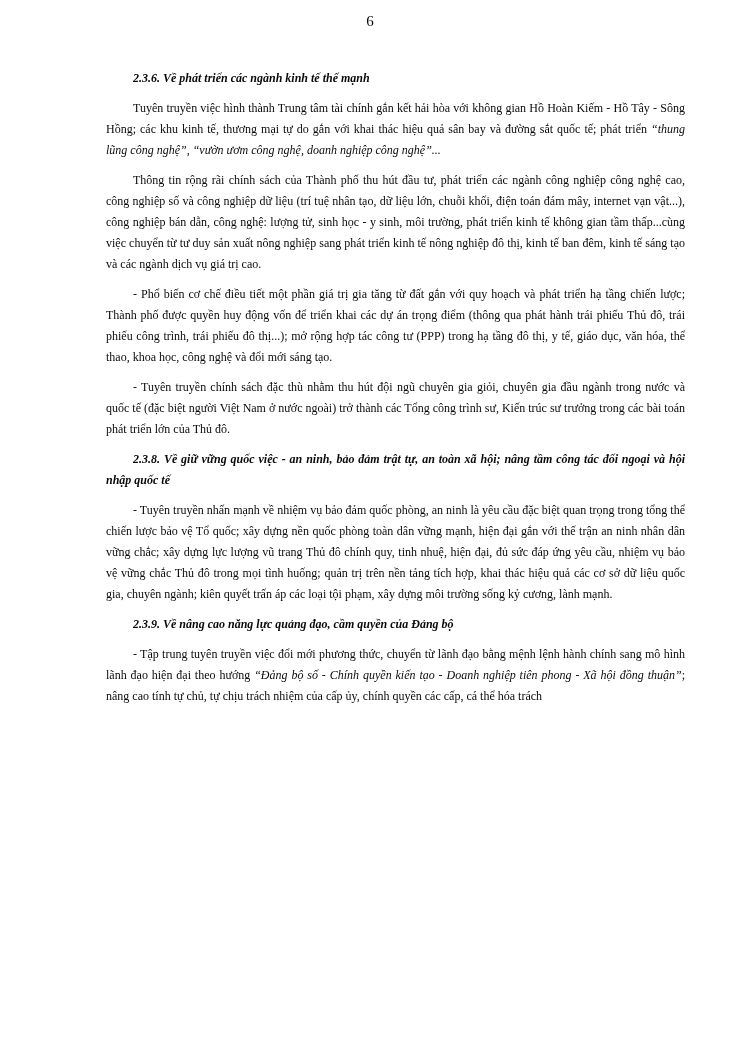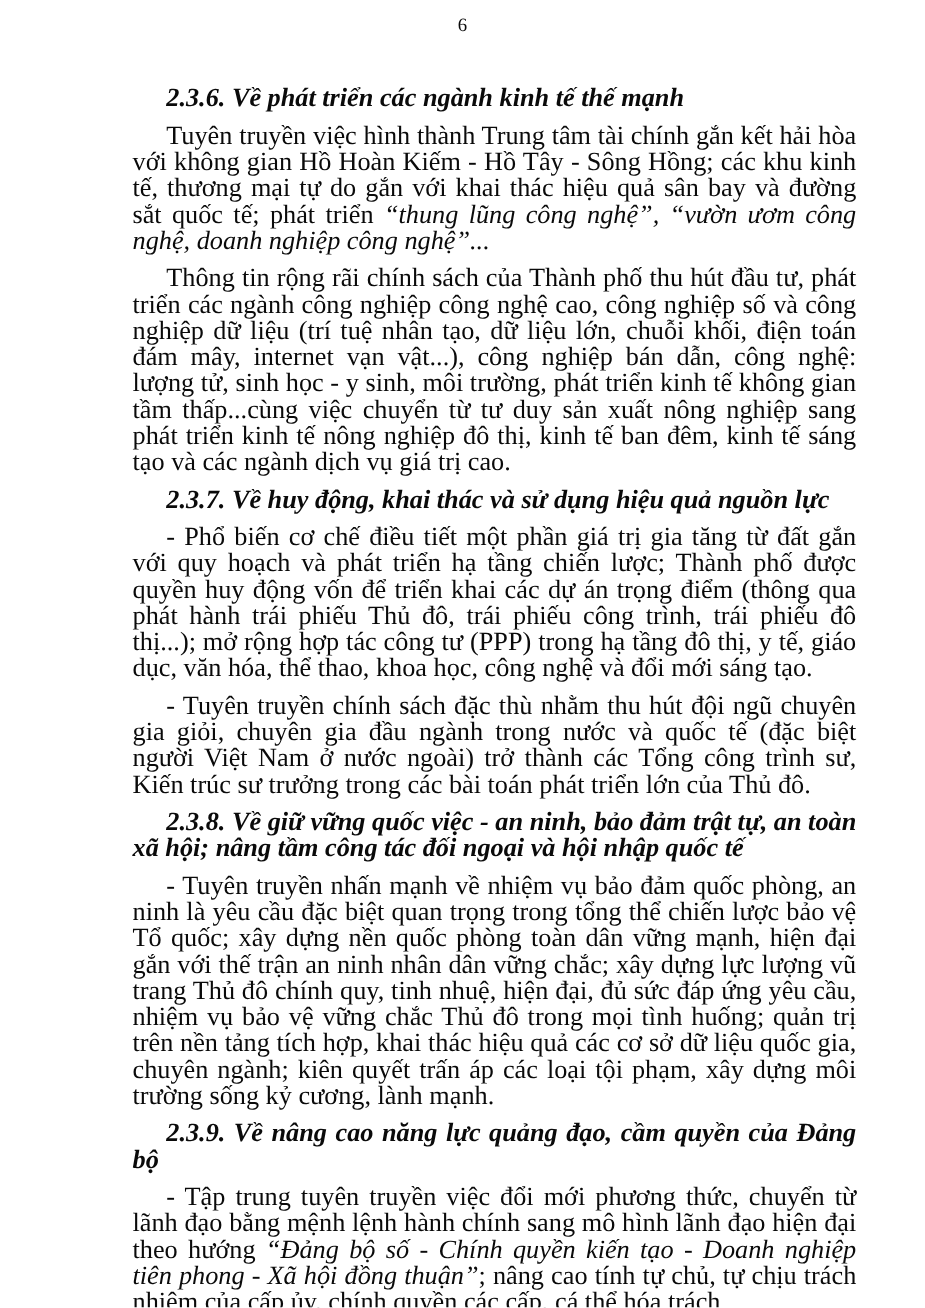--- a/index.html
+++ b/index.html
@@ -25,21 +25,21 @@
     font-size: 15px;
     line-height: 18px;
   }
   .content {
     position: absolute;
     left: 106px;
     top: 68px;
     width: 579px;
   }
   .content > div {
-    font-size: 21px;
+    font-size: 12px;
     line-height: 21px;
     text-align: justify;
     text-indent: 27px;
     margin: 0 0 9px 0;
   }
   .content > div.heading {
     font-weight: 700;
     font-style: italic;
   }
   .content span.italic {
@@ -48,21 +48,20 @@
 </style>
 </head>
 <body>
 
 <div class="page">
   <div class="page-number">6</div>
   <div class="content">
       <div class="heading"><span class="regular">2.3.6. Về phát triển các ngành kinh tế thế mạnh</span></div>
       <div class="paragraph"><span class="regular">Tuyên truyền việc hình thành Trung tâm tài chính gắn kết hải hòa với không gian Hồ Hoàn Kiếm - Hồ Tây - Sông Hồng; các khu kinh tế, thương mại tự do gắn với khai thác hiệu quả sân bay và đường sắt quốc tế; phát triển </span><span class="italic">“thung lũng công nghệ”, “vườn ươm công nghệ, doanh nghiệp công nghệ”...</span></div>
       <div class="paragraph"><span class="regular">Thông tin rộng rãi chính sách của Thành phố thu hút đầu tư, phát triển các ngành công nghiệp công nghệ cao, công nghiệp số và công nghiệp dữ liệu (trí tuệ nhân tạo, dữ liệu lớn, chuỗi khối, điện toán đám mây, internet vạn vật...), công nghiệp bán dẫn, công nghệ: lượng tử, sinh học - y sinh, môi trường, phát triển kinh tế không gian tầm thấp...cùng việc chuyển từ tư duy sản xuất nông nghiệp sang phát triển kinh tế nông nghiệp đô thị, kinh tế ban đêm, kinh tế sáng tạo và các ngành dịch vụ giá trị cao.</span></div>
-      <div class="heading"><span class="regular">2.3.7. Về huy động, khai thác và sử dụng hiệu quả nguồn lực</span></div>
       <div class="paragraph"><span class="regular">- Phổ biến cơ chế điều tiết một phần giá trị gia tăng từ đất gắn với quy hoạch và phát triển hạ tầng chiến lược; Thành phố được quyền huy động vốn để triển khai các dự án trọng điểm (thông qua phát hành trái phiếu Thủ đô, trái phiếu công trình, trái phiếu đô thị...); mở rộng hợp tác công tư (PPP) trong hạ tầng đô thị, y tế, giáo dục, văn hóa, thể thao, khoa học, công nghệ và đổi mới sáng tạo.</span></div>
       <div class="paragraph"><span class="regular">- Tuyên truyền chính sách đặc thù nhằm thu hút đội ngũ chuyên gia giỏi, chuyên gia đầu ngành trong nước và quốc tế (đặc biệt người Việt Nam ở nước ngoài) trở thành các Tổng công trình sư, Kiến trúc sư trưởng trong các bài toán phát triển lớn của Thủ đô.</span></div>
       <div class="heading"><span class="regular">2.3.8. Về giữ vững quốc việc - an ninh, bảo đảm trật tự, an toàn xã hội; nâng tầm công tác đối ngoại và hội nhập quốc tế</span></div>
       <div class="paragraph"><span class="regular">- Tuyên truyền nhấn mạnh về nhiệm vụ bảo đảm quốc phòng, an ninh là yêu cầu đặc biệt quan trọng trong tổng thể chiến lược bảo vệ Tổ quốc; xây dựng nền quốc phòng toàn dân vững mạnh, hiện đại gắn với thế trận an ninh nhân dân vững chắc; xây dựng lực lượng vũ trang Thủ đô chính quy, tinh nhuệ, hiện đại, đủ sức đáp ứng yêu cầu, nhiệm vụ bảo vệ vững chắc Thủ đô trong mọi tình huống; quản trị trên nền tảng tích hợp, khai thác hiệu quả các cơ sở dữ liệu quốc gia, chuyên ngành; kiên quyết trấn áp các loại tội phạm, xây dựng môi trường sống kỷ cương, lành mạnh.</span></div>
       <div class="heading"><span class="regular">2.3.9. Về nâng cao năng lực quảng đạo, cầm quyền của Đảng bộ</span></div>
       <div class="paragraph"><span class="regular">- Tập trung tuyên truyền việc đổi mới phương thức, chuyển từ lãnh đạo bằng mệnh lệnh hành chính sang mô hình lãnh đạo hiện đại theo hướng </span><span class="italic">“Đảng bộ số - Chính quyền kiến tạo - Doanh nghiệp tiên phong - Xã hội đồng thuận”</span><span class="regular">; nâng cao tính tự chủ, tự chịu trách nhiệm của cấp ủy, chính quyền các cấp, cá thể hóa trách</span></div>
     </div>
 </div>
 
 </body></html>

